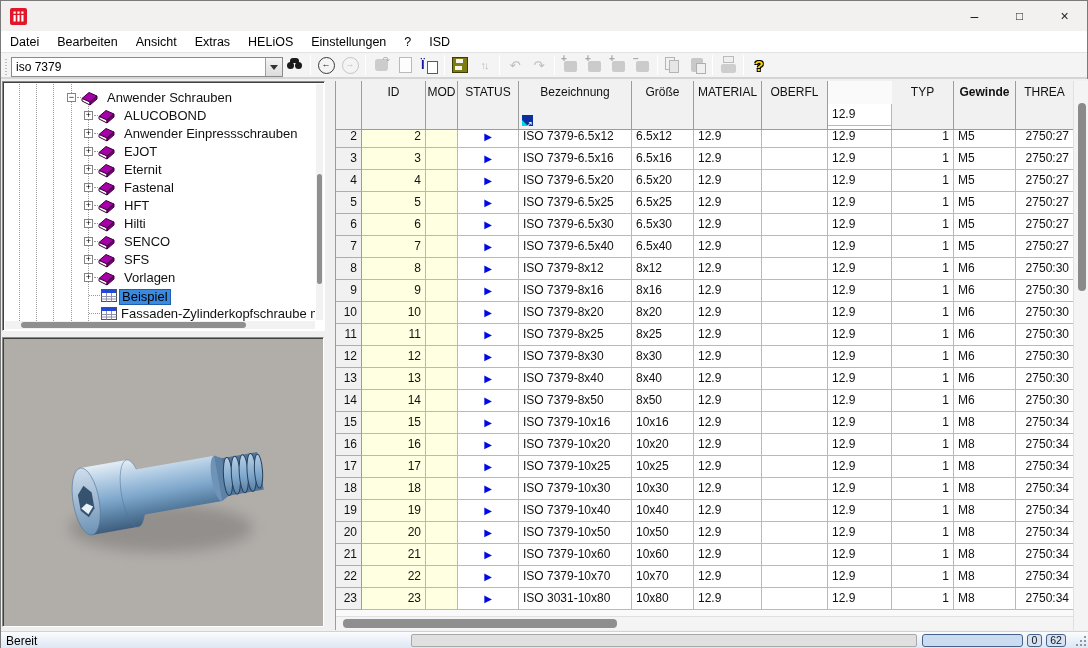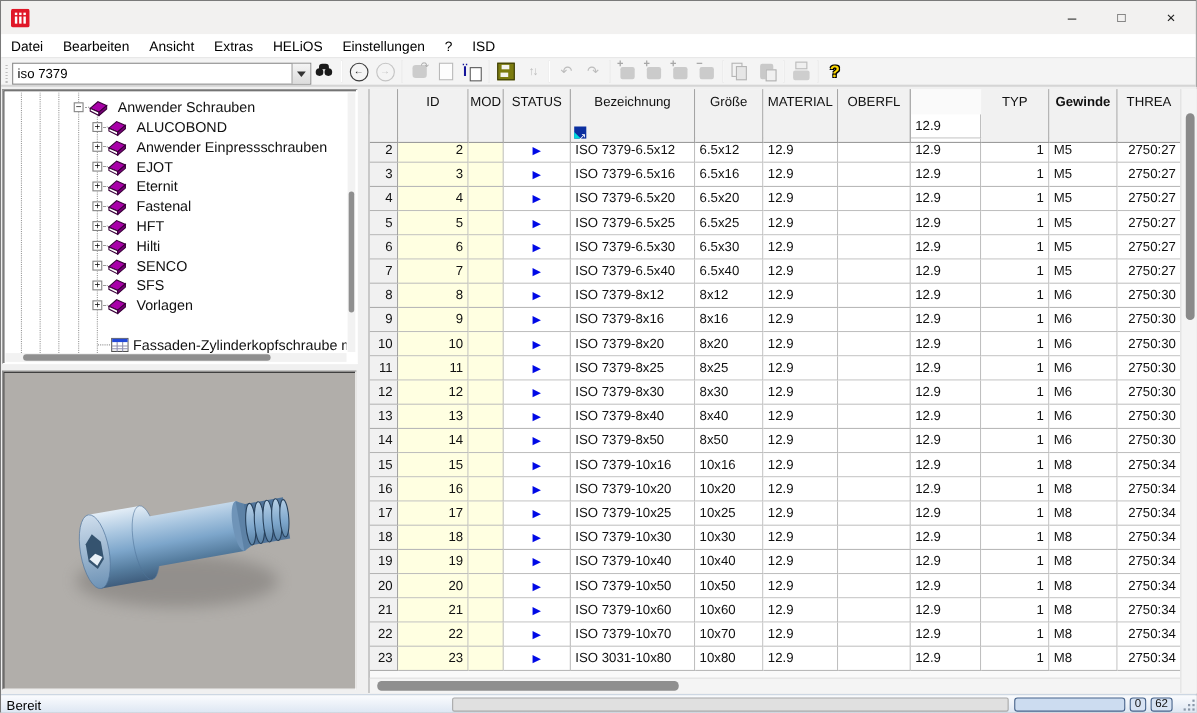--- a/index.html
+++ b/index.html
@@ -298,20 +298,32 @@
           <div class="tree-row lvl1" style="top: 185px;">
             <span class="conn"></span>
             <span class="expander">+</span>
             <svg class="tree-icon" width="17" height="15" viewBox="0 0 17 15">
     <polygon points="1,7.5 8,1.5 16,5 9,11" fill="#A800A8" stroke="#3a003a" stroke-width="1"></polygon>
     <polygon points="1,7.5 1,10 9,14 9,11" fill="#ffffff" stroke="#3a003a" stroke-width="1"></polygon>
     <polygon points="9,11 9,14 16,8 16,5" fill="#7a007a" stroke="#3a003a" stroke-width="1"></polygon>
   </svg>
             <span class="tree-label">Vorlagen</span>
           </div>
+          <div class="tree-row lvl2 selected" style="top: 203px;">
+            <span class="conn"></span>
+            <svg class="tree-icon" width="16" height="13" viewBox="0 0 16 13">
+    <rect x="0.5" y="0.5" width="15" height="12" fill="#ffffff" stroke="#505050"></rect>
+    <rect x="1" y="1" width="14" height="3" fill="#2248d8"></rect>
+    <line x1="5.5" y1="4" x2="5.5" y2="12.5" stroke="#9090b0"></line>
+    <line x1="10.5" y1="4" x2="10.5" y2="12.5" stroke="#9090b0"></line>
+    <line x1="0.5" y1="7.5" x2="15.5" y2="7.5" stroke="#9090b0"></line>
+    <line x1="0.5" y1="10" x2="15.5" y2="10" stroke="#9090b0"></line>
+  </svg>
+            <span class="tree-label">Beispiel</span>
+          </div>
           <div class="tree-row lvl2" style="top: 221px;">
             <span class="conn"></span>
             <svg class="tree-icon" width="16" height="13" viewBox="0 0 16 13">
     <rect x="0.5" y="0.5" width="15" height="12" fill="#ffffff" stroke="#505050"></rect>
     <rect x="1" y="1" width="14" height="3" fill="#2248d8"></rect>
     <line x1="5.5" y1="4" x2="5.5" y2="12.5" stroke="#9090b0"></line>
     <line x1="10.5" y1="4" x2="10.5" y2="12.5" stroke="#9090b0"></line>
     <line x1="0.5" y1="7.5" x2="15.5" y2="7.5" stroke="#9090b0"></line>
     <line x1="0.5" y1="10" x2="15.5" y2="10" stroke="#9090b0"></line>
   </svg>

